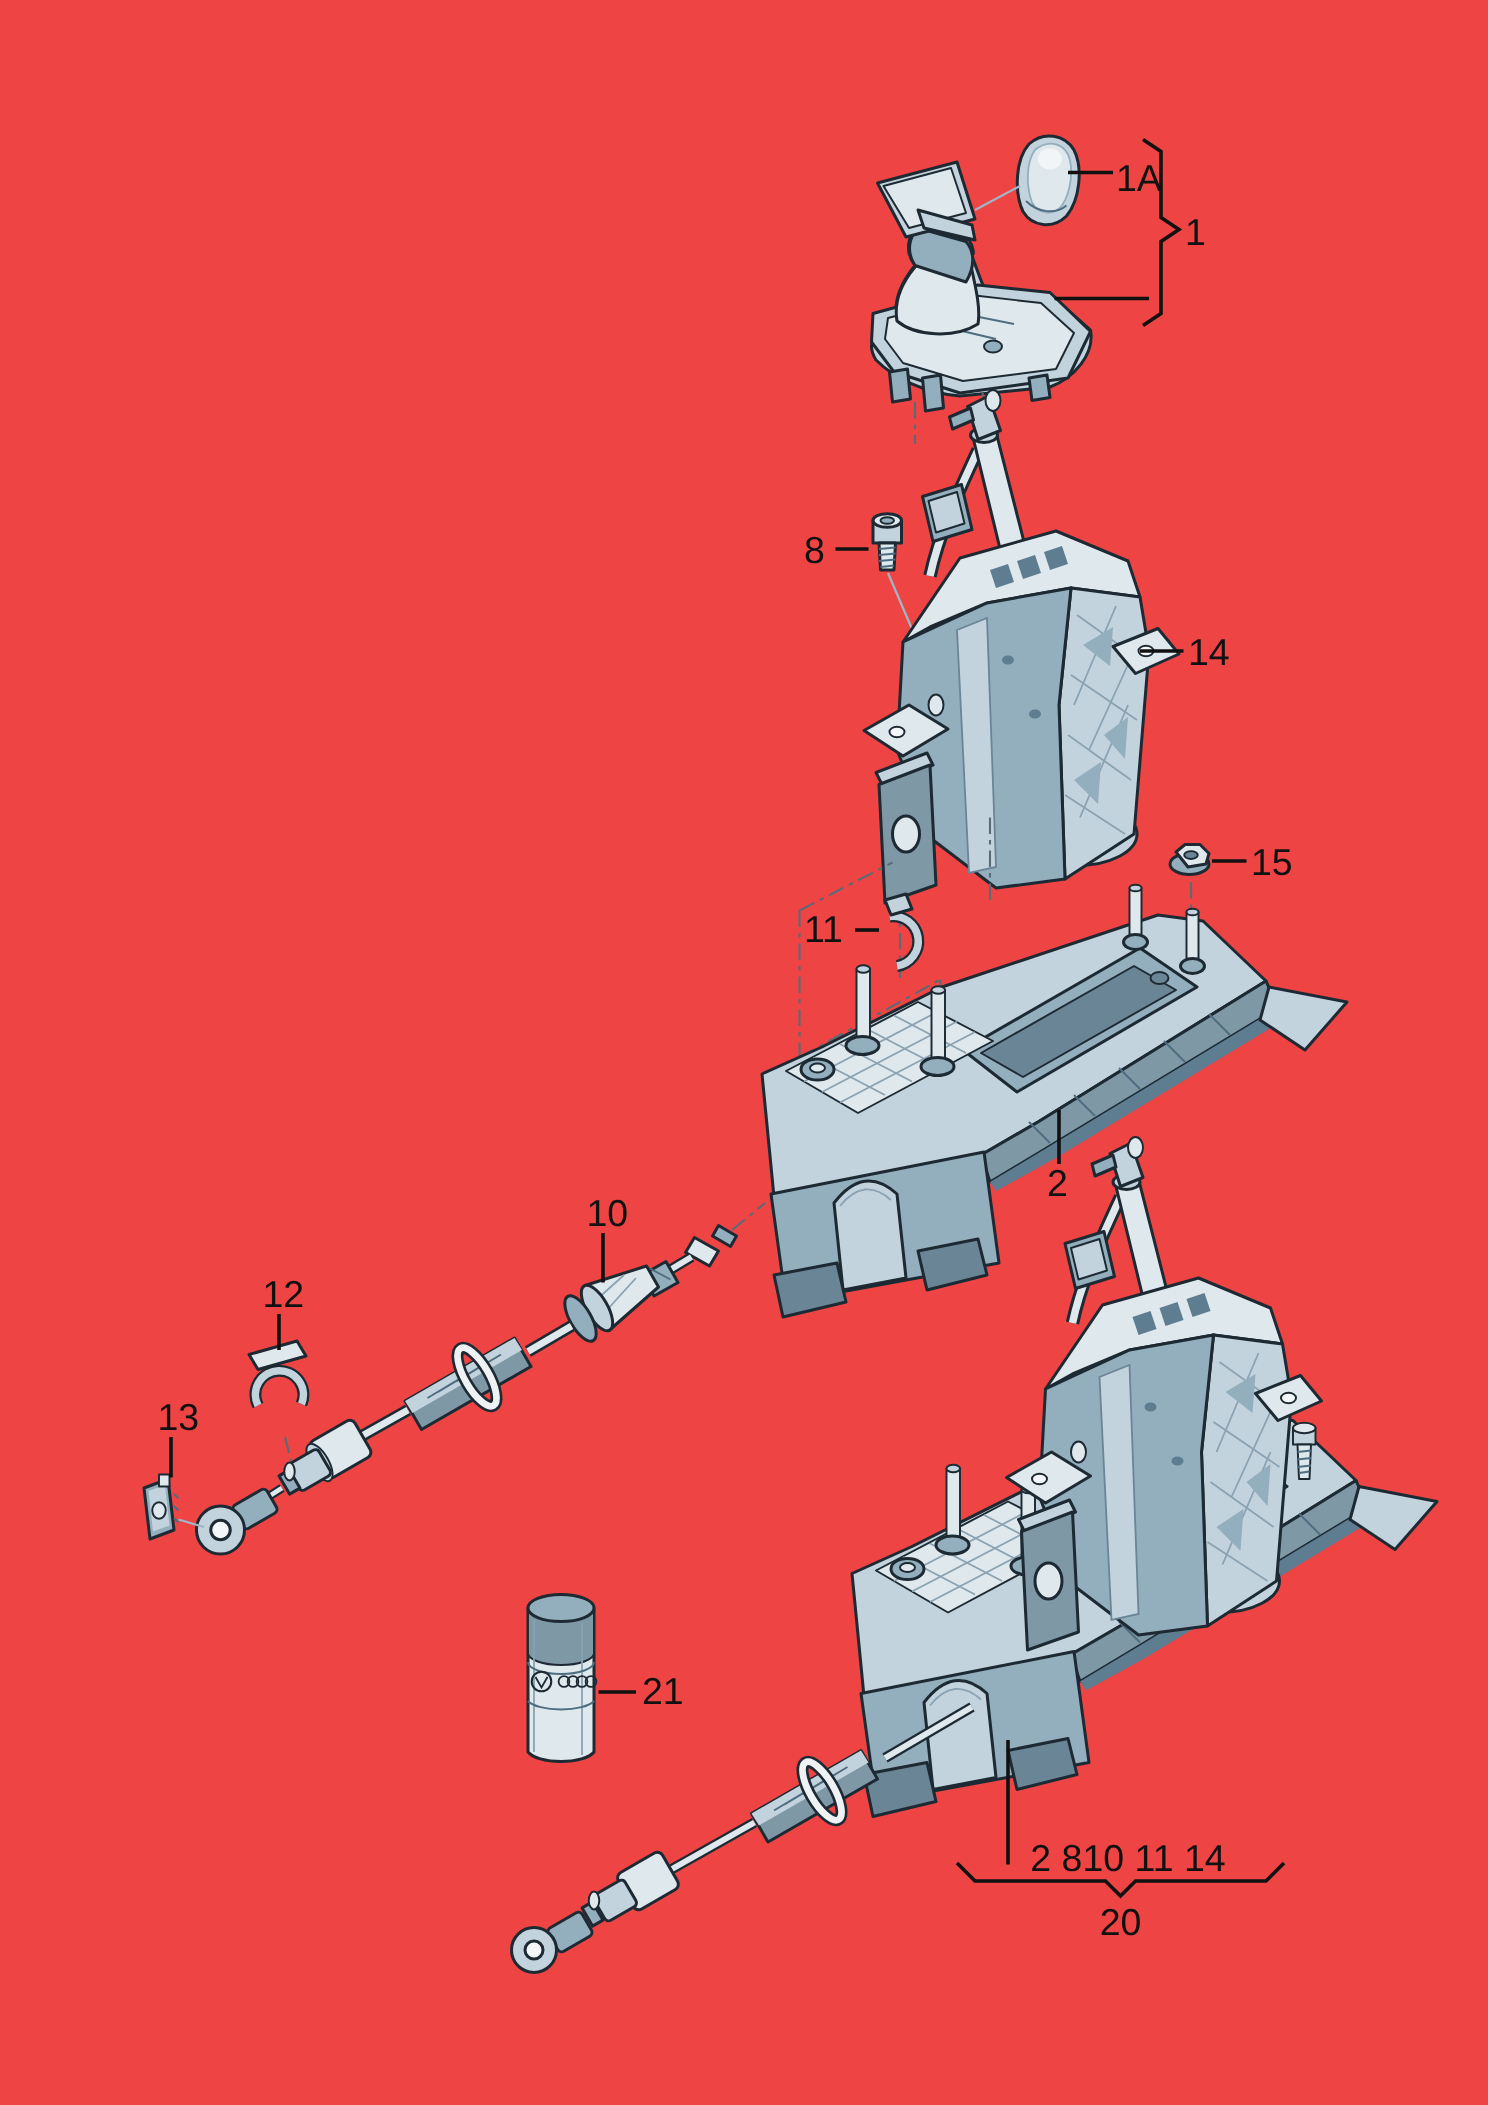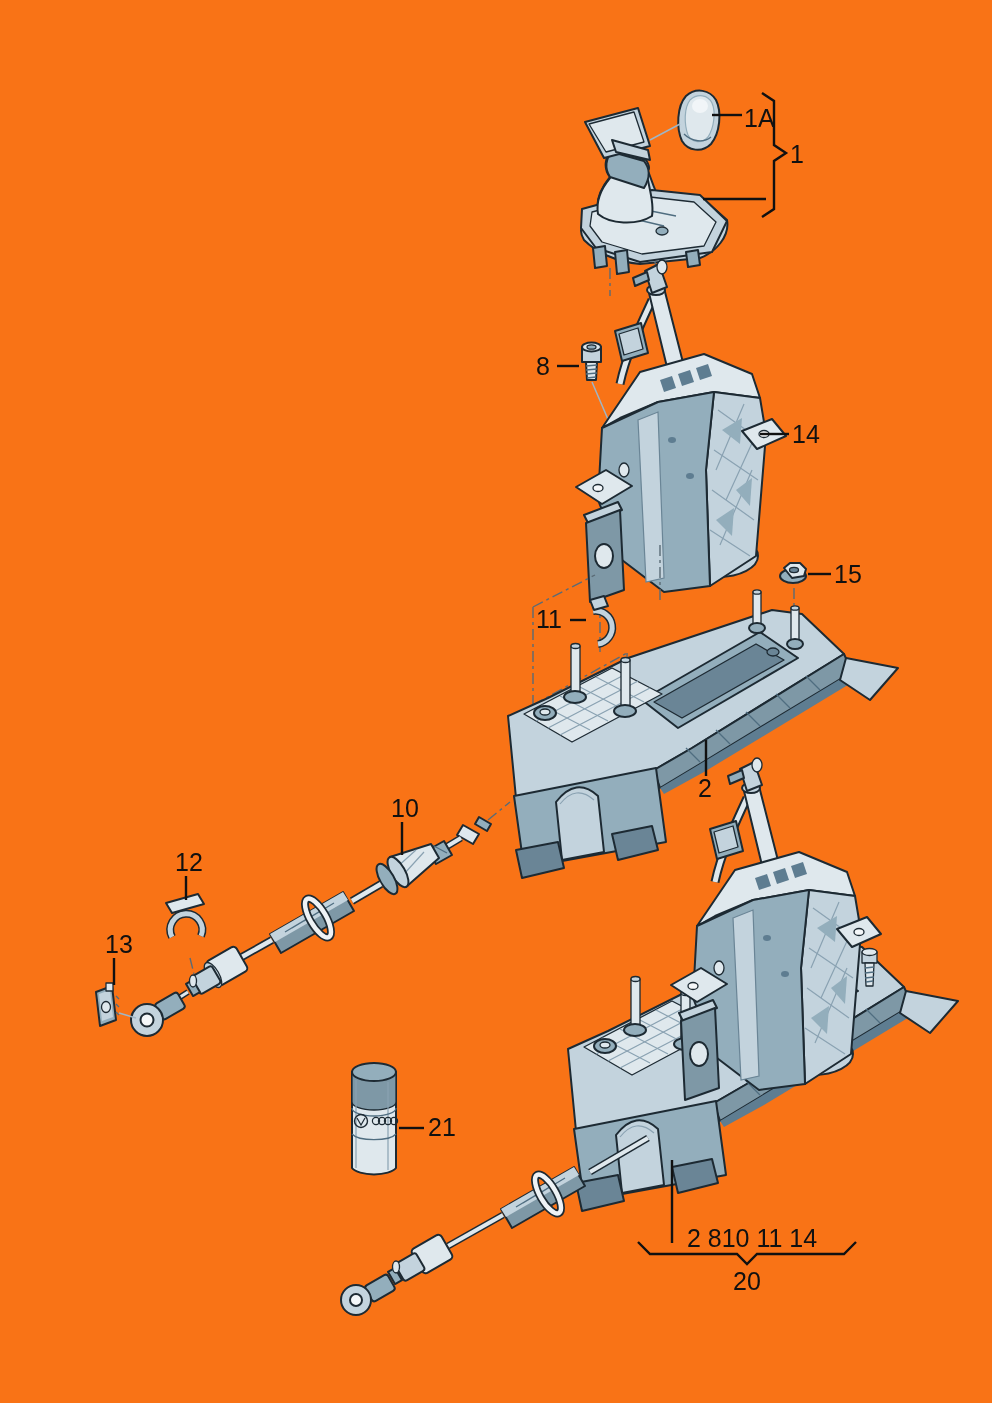--- a/index.html
+++ b/index.html
@@ -1,16 +1,16 @@
 <!DOCTYPE html>
 <html><head>
 <meta charset="utf-8">
 <style>
   html,body{margin:0;padding:0;background:#ffffff;}
-  .stage{position:relative;width:992px;height:1403px;background:#f97316;overflow:hidden;}
+  .stage{position:relative;width:992px;height:1403px;background:#ef4444;overflow:hidden;}
   svg{display:block;}
   .ol{stroke:#1d2a33;stroke-width:2;stroke-linejoin:round;stroke-linecap:round;}
   .thin{stroke-width:1.3;}
   .nofill{fill:none;}
   .f-light{fill:#dfe8ed;}
   .f-base{fill:#c3d3dd;}
   .f-mid{fill:#93aebc;}
   .f-dark{fill:#7e98a6;}
   .f-deep{fill:#5e7d91;}
   .f-shadow{fill:#6a8596;}

